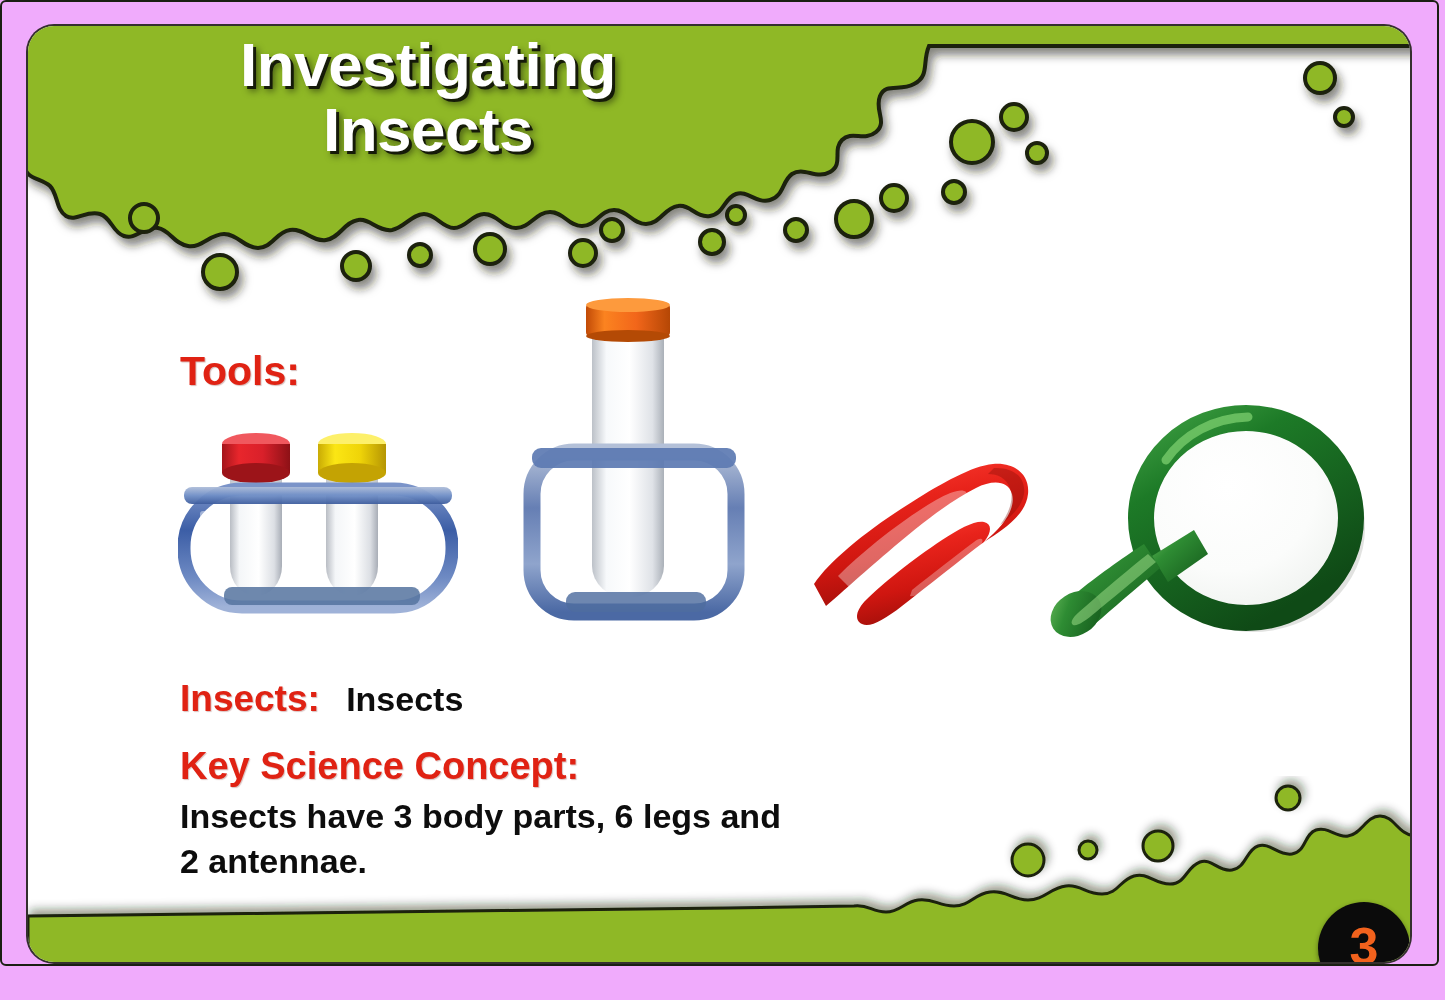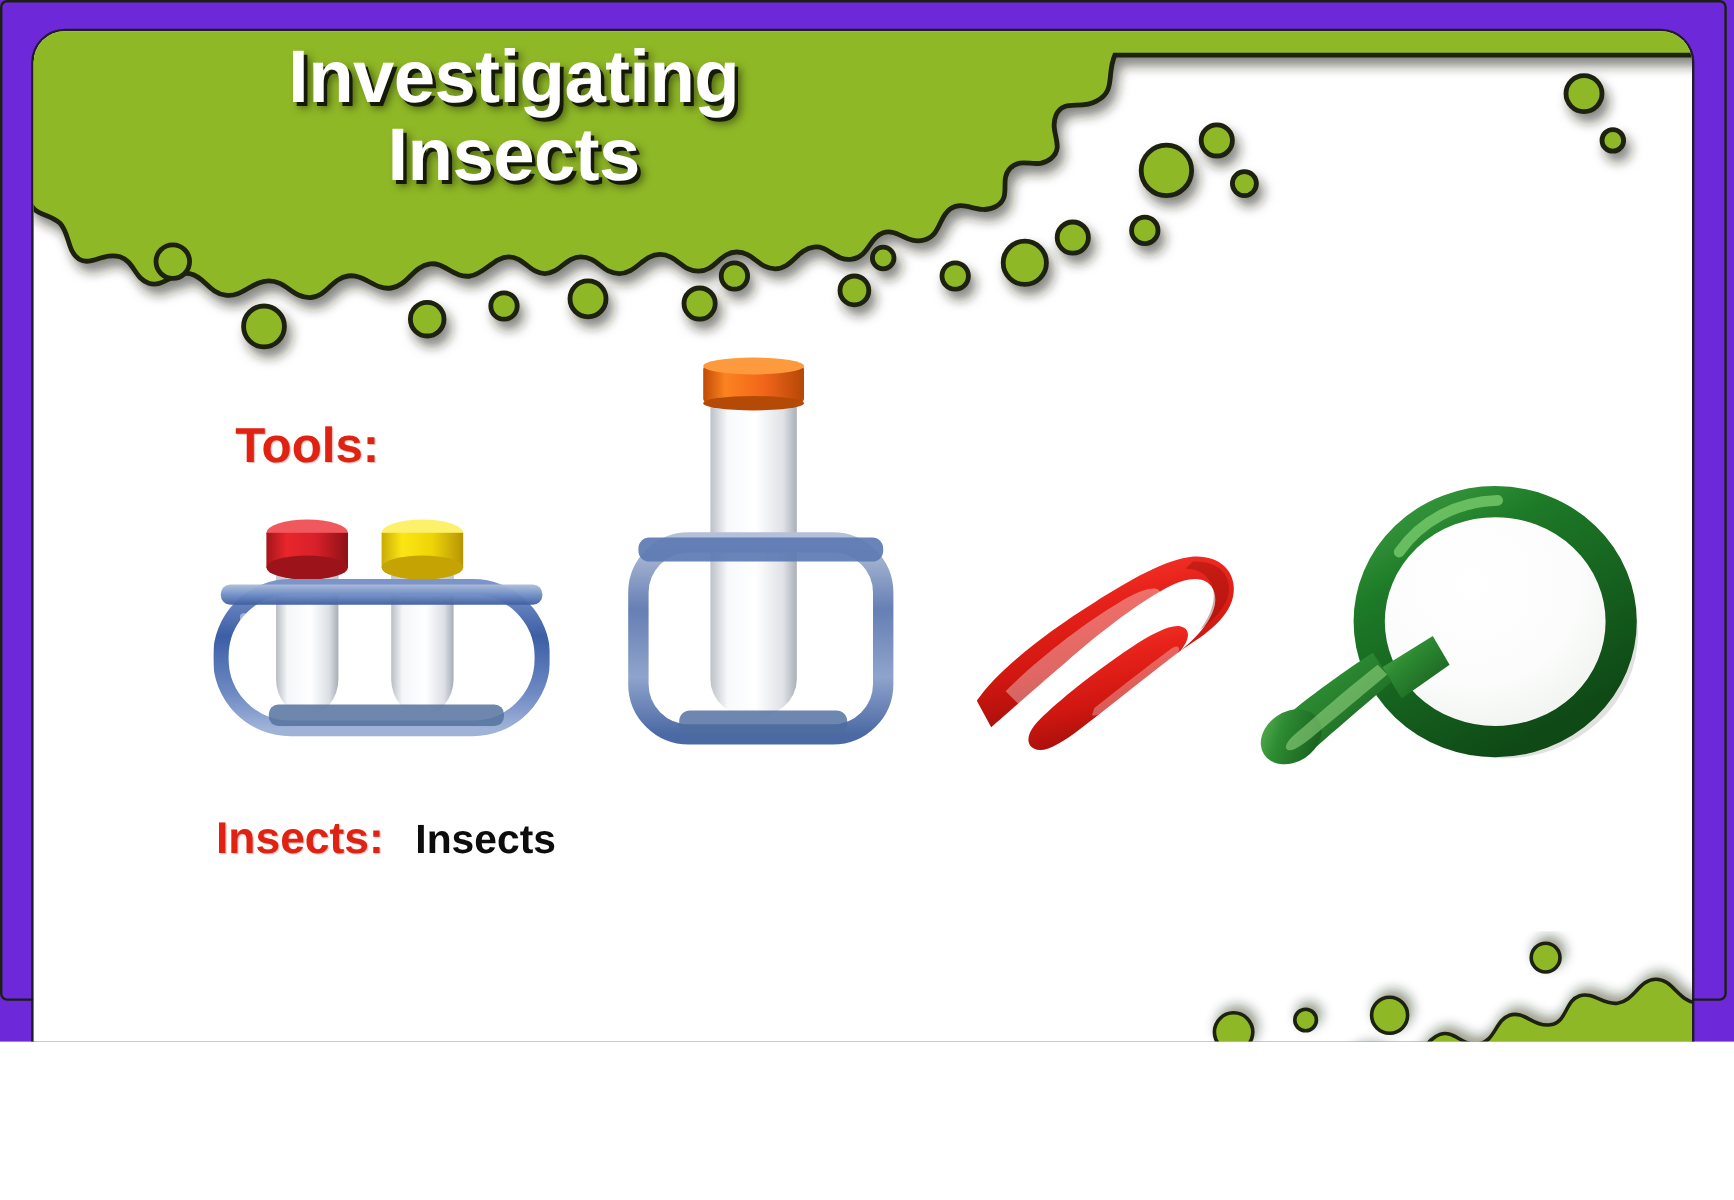--- a/index.html
+++ b/index.html
@@ -11,22 +11,22 @@
     background: #ffffff;
     font-family: "Liberation Sans", sans-serif;
     overflow: hidden;
   }
 
   
   .card {
     position: absolute;
     left: 0; top: 0;
     width: 1445px;
-    height: 868px;
-    background: #6d28d9;
+    height: 1000px;
+    background: #f0abfc;
     overflow: hidden;
   }
 
   .card-inner {
     position: absolute;
     left: 28px; top: 26px;
     width: 1382px;
     height: 936px;
     background: #ffffff;
     border-radius: 26px;
@@ -74,21 +74,21 @@
     text-shadow:
        3px 3px 0 rgba(15,18,8,.92),
        5px 5px 7px rgba(15,18,8,.55);
     z-index: 40;
   }
   .title .l2 { display:block; }
 
   
   .label-tools {
     position: absolute;
-    left: 168px; top: 322px;
+    left: 152px; top: 322px;
     font-size: 41px;
     font-weight: bold;
     color: #e02213;
     text-shadow: 1px 1px 1px rgba(120,30,20,.30);
     z-index: 30;
   }
 
   .row-extras {
     position: absolute;
     left: 152px; top: 652px;
@@ -431,19 +431,23 @@
         <path d="M100,186 C82,200 56,222 38,238 C28,246 22,252 24,256
                  C27,260 36,254 48,244 C70,226 96,204 108,194 Z" fill="#9ada86" opacity=".55"></path>
       </svg>
     </div>
 
     <div class="row-extras">
       <span class="k">Insects:</span>
       <span class="v">Insects</span>
     </div>
 
+    <div class="concept">
+      <span class="k">Key Science Concept:</span>
+      <span class="v">Insects have 3 body parts, 6 legs and 2 antennae.</span>
+    </div>
 
     <div class="page-badge">
       <span>3</span>
     </div>
 
   </div>
 </div>
 
 </body></html>

